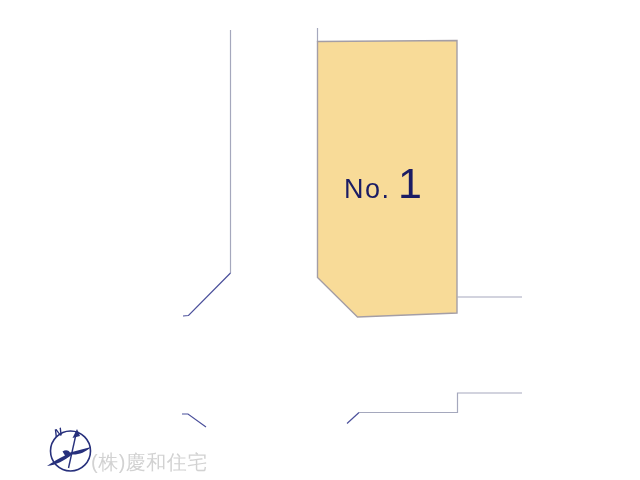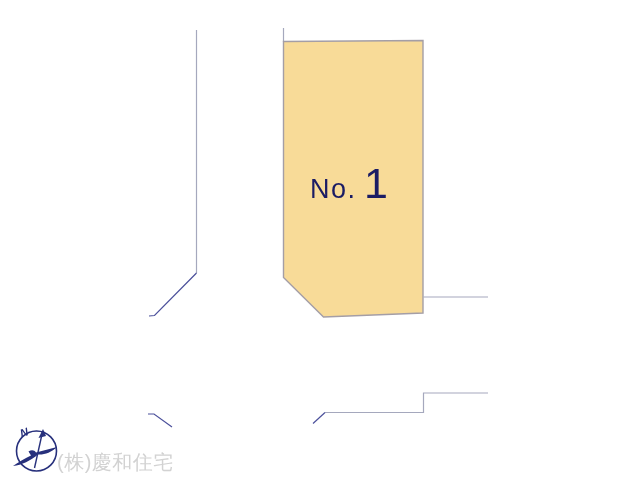--- a/index.html
+++ b/index.html
@@ -3,20 +3,21 @@
 <meta charset="utf-8">
 <style>
   html, body { margin: 0; padding: 0; }
   body { font-family: "Liberation Sans", sans-serif; }
   .stage {
     position: relative;
     width: 520px;
     height: 480px;
     background: #ffffff;
     overflow: hidden;
+    padding-left: 34px;
   }
   svg { display: block; }
   text { font-family: "Liberation Sans", sans-serif; }
   .lot-label-prefix { font-size: 27px; letter-spacing: 1.5px; }
   .lot-label-number { font-size: 43px; }
   .company-credit { font-size: 20px; letter-spacing: 0.5px; }
   .compass-n { font-size: 11px; font-style: italic; font-weight: bold; }
 </style>
 </head>
 <body>

